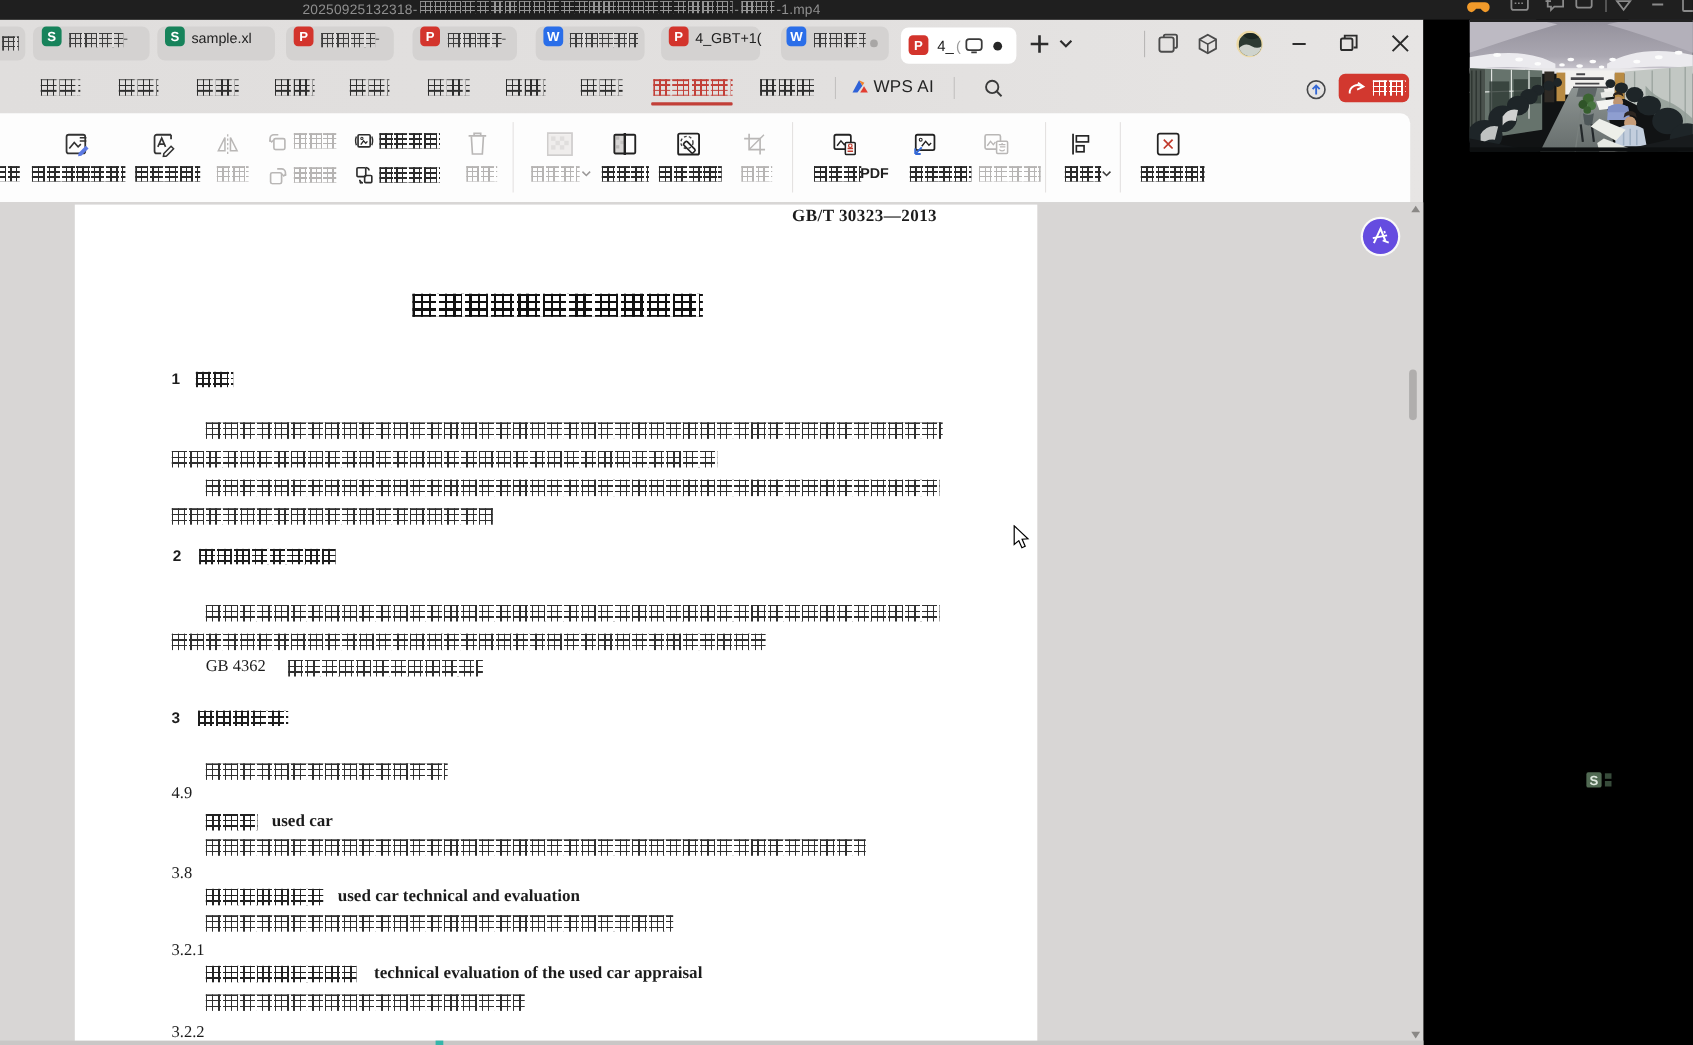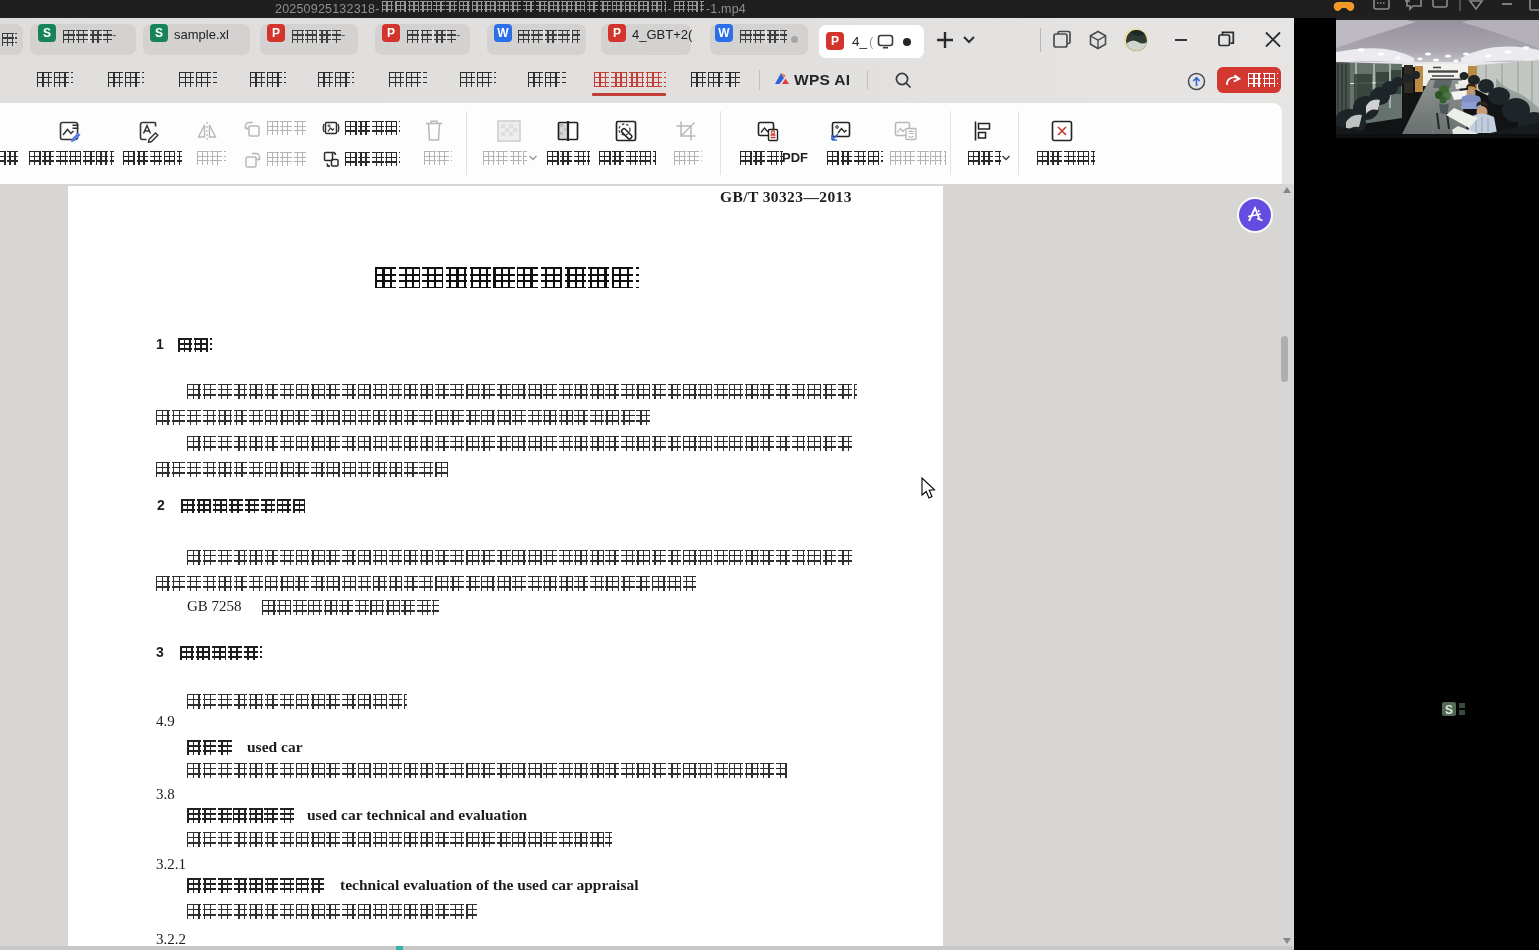--- a/index.html
+++ b/index.html
@@ -68,21 +68,21 @@
         <span class="tlbl" style="left:341px;color:#555">-</span>
     <div class="tab" style="left:375px;width:95px"></div>
       <div class="ticon" style="left:382px;background:#d3342c">P</div>
         <i class="zh z13" style="left:407px;top:12px;width:48.6px;height:13px"></i>
         <span class="tlbl" style="left:456px;color:#555">-</span>
     <div class="tab" style="left:487px;width:99px"></div>
       <div class="ticon" style="left:494px;background:#2a6ee9">W</div>
         <i class="zh z13" style="left:518px;top:12px;width:61.6px;height:13px"></i>
     <div class="tab" style="left:601px;width:90px"></div>
       <div class="ticon" style="left:608px;background:#d3342c">P</div>
-        <span class="tlbl" style="left:632px">4_GBT+2(</span>
+        <span class="tlbl" style="left:632px">4_GBT+1(</span>
     <div class="tab" style="left:710px;width:98px"></div>
       <div class="ticon" style="left:715px;background:#2a6ee9">W</div>
         <i class="zh z13" style="left:740px;top:12px;width:46.6px;height:13px"></i>
       <div style="position:absolute;left:791px;top:18px;width:7px;height:7px;border-radius:50%;background:#a8a6a5"></div>
     <div class="tab" style="left:819px;top:7px;width:105px;height:33px;background:#fff"></div>
       <div class="ticon" style="left:826px;top:14px;background:#d3342c">P</div>
       <span class="tlbl" style="left:852px;top:16px;font-size:13.5px">4_</span>
       <span class="tlbl" style="left:869px;top:16px;color:#9a9a9a">(</span>
       <svg style="position:absolute;left:877px;top:16px" width="17" height="15" viewBox="0 0 17 15">
           <rect x="1.5" y="1.5" width="14" height="10" rx="2.5" stroke="#3a3a3a" stroke-width="1.6" fill="none"></rect>
@@ -133,21 +133,21 @@
     <i class="zh z15u" style="left:528px;top:10px;width:38.2px;height:15px"></i>
     <i class="zh z14r" style="left:594px;top:10px;width:72.4px;height:15px"></i>
     <div style="position:absolute;left:592px;top:31px;width:74px;height:2.5px;background:#c23f38;border-radius:1px"></div>
     <i class="zh z15u" style="left:691px;top:10px;width:49.2px;height:15px"></i>
     <div style="position:absolute;left:759px;top:8px;width:1px;height:20px;background:#c3c1c0"></div>
     <svg style="position:absolute;left:773px;top:8px" width="18" height="18" viewBox="0 0 18 18">
           <path d="M2 14 L8 3 L11 8 L6.5 14 Z" fill="#2f62d8"></path>
           <path d="M9 14 L12.5 8.5 L16 14 Z" fill="#e23d31"></path>
           <path d="M8 3 L11 8 L12.8 5.2 Z" fill="#f0812c"></path>
         </svg>
-    <span style="position:absolute;left:794px;top:9px;font-size:15.5px;font-weight:bold;color:#252525;letter-spacing:.3px">WPS AI</span>
+    <span style="position:absolute;left:794px;top:9px;font-size:15.5px;font-weight:normal;color:#252525;letter-spacing:.3px">WPS AI</span>
     <div style="position:absolute;left:867px;top:8px;width:1px;height:20px;background:#c3c1c0"></div>
     <svg style="position:absolute;left:894px;top:9px" width="19" height="19" viewBox="0 0 19 19" fill="none">
           <circle cx="8" cy="8" r="5.6" stroke="#3a3a3a" stroke-width="1.7"></circle>
           <path d="M12.2 12.2 L16.5 16.5" stroke="#3a3a3a" stroke-width="1.7"></path>
         </svg>
     <svg style="position:absolute;left:1187px;top:10px" width="19" height="19" viewBox="0 0 19 19" fill="none">
           <circle cx="9.5" cy="9.5" r="8" stroke="#47484a" stroke-width="1.5"></circle>
           <path d="M9.5 14 v-8 M6.3 9 l3.2 -3.3 l3.2 3.3" stroke="#3468d6" stroke-width="1.7"></path>
         </svg>
     <div style="position:absolute;left:1217px;top:5px;width:64px;height:26px;background:#d2382f;border-radius:6px"></div>
@@ -301,21 +301,21 @@
       <div class="doc" style="left:88px;top:150px;font-family:'Liberation Sans',sans-serif;font-weight:bold;font-size:14px;color:#1d1d1d">1</div>
       <i class="zh z16b" style="left:110px;top:152px;width:33.9px;height:14px"></i>
       <i class="zh z15" style="left:119px;top:198px;width:669.8px;height:15px"></i>
       <i class="zh z15" style="left:88px;top:224px;width:495.8px;height:15px"></i>
       <i class="zh z15" style="left:119px;top:250px;width:666.8px;height:15px"></i>
       <i class="zh z15" style="left:88px;top:276px;width:291.8px;height:15px"></i>
       <div class="doc" style="left:89px;top:311px;font-family:'Liberation Sans',sans-serif;font-weight:bold;font-size:14px;color:#1d1d1d">2</div>
       <i class="zh z16b" style="left:113px;top:313px;width:124px;height:14px"></i>
       <i class="zh z15" style="left:119px;top:364px;width:666.8px;height:15px"></i>
       <i class="zh z15" style="left:88px;top:390px;width:539.8px;height:15px"></i>
-      <div class="doc" style="left:119px;top:412px;font-size:15px">GB 7258</div>
+      <div class="doc" style="left:119px;top:412px;font-size:15px">GB 4362</div>
       <i class="zh z15" style="left:194px;top:414px;width:176.8px;height:15px"></i>
       <div class="doc" style="left:88px;top:458px;font-family:'Liberation Sans',sans-serif;font-weight:bold;font-size:14px;color:#1d1d1d">3</div>
       <i class="zh z16b" style="left:112px;top:460px;width:81.9px;height:14px"></i>
       <i class="zh z15" style="left:119px;top:508px;width:219.8px;height:15px"></i>
       <div class="doc" style="left:88px;top:527px;font-size:15px">4.9</div>
       <i class="zh z15b" style="left:119px;top:554px;width:46.8px;height:15px"></i>
       <div class="doc" style="left:179px;top:552px;font-size:15.5px;font-weight:bold">used car</div>
       <i class="zh z15" style="left:119px;top:577px;width:599.8px;height:15px"></i>
       <div class="doc" style="left:88px;top:600px;font-size:15px">3.8</div>
       <i class="zh z15b" style="left:119px;top:622px;width:106.8px;height:15px"></i>

